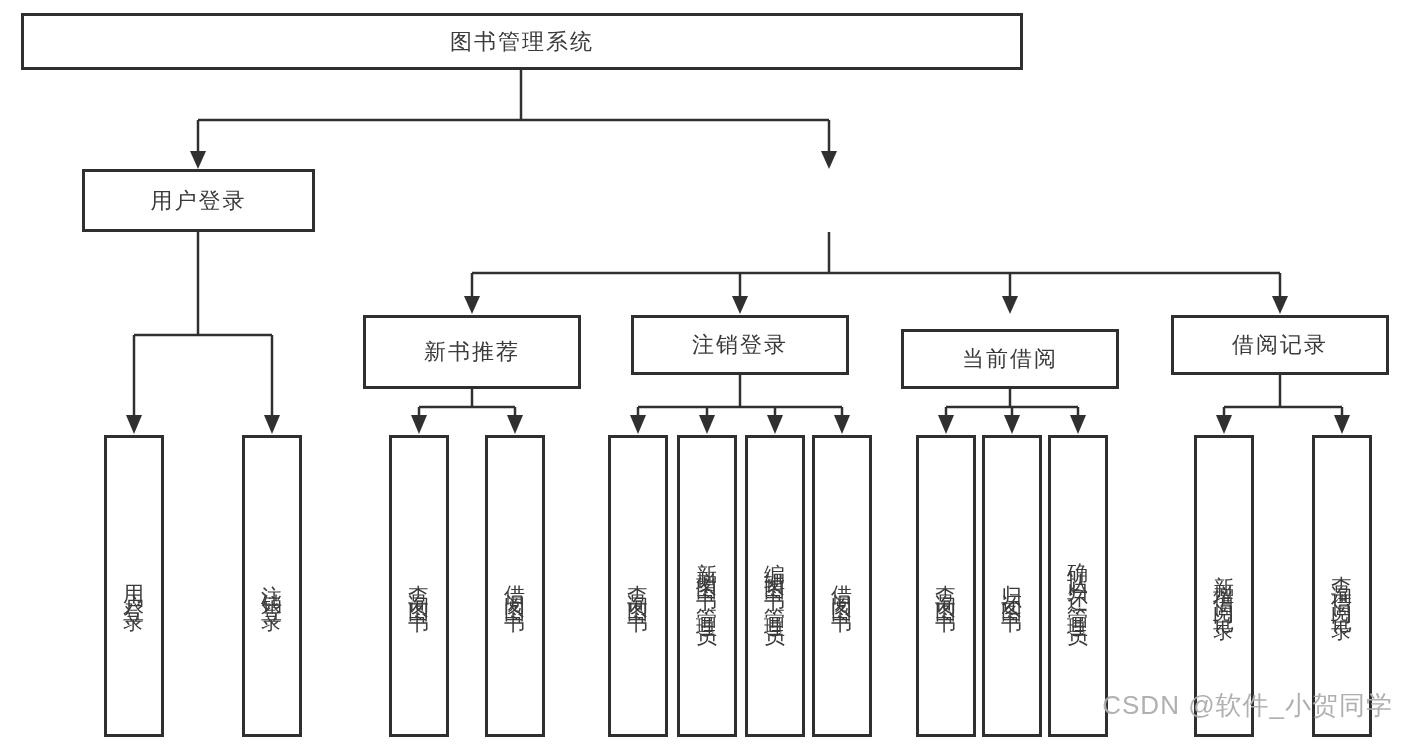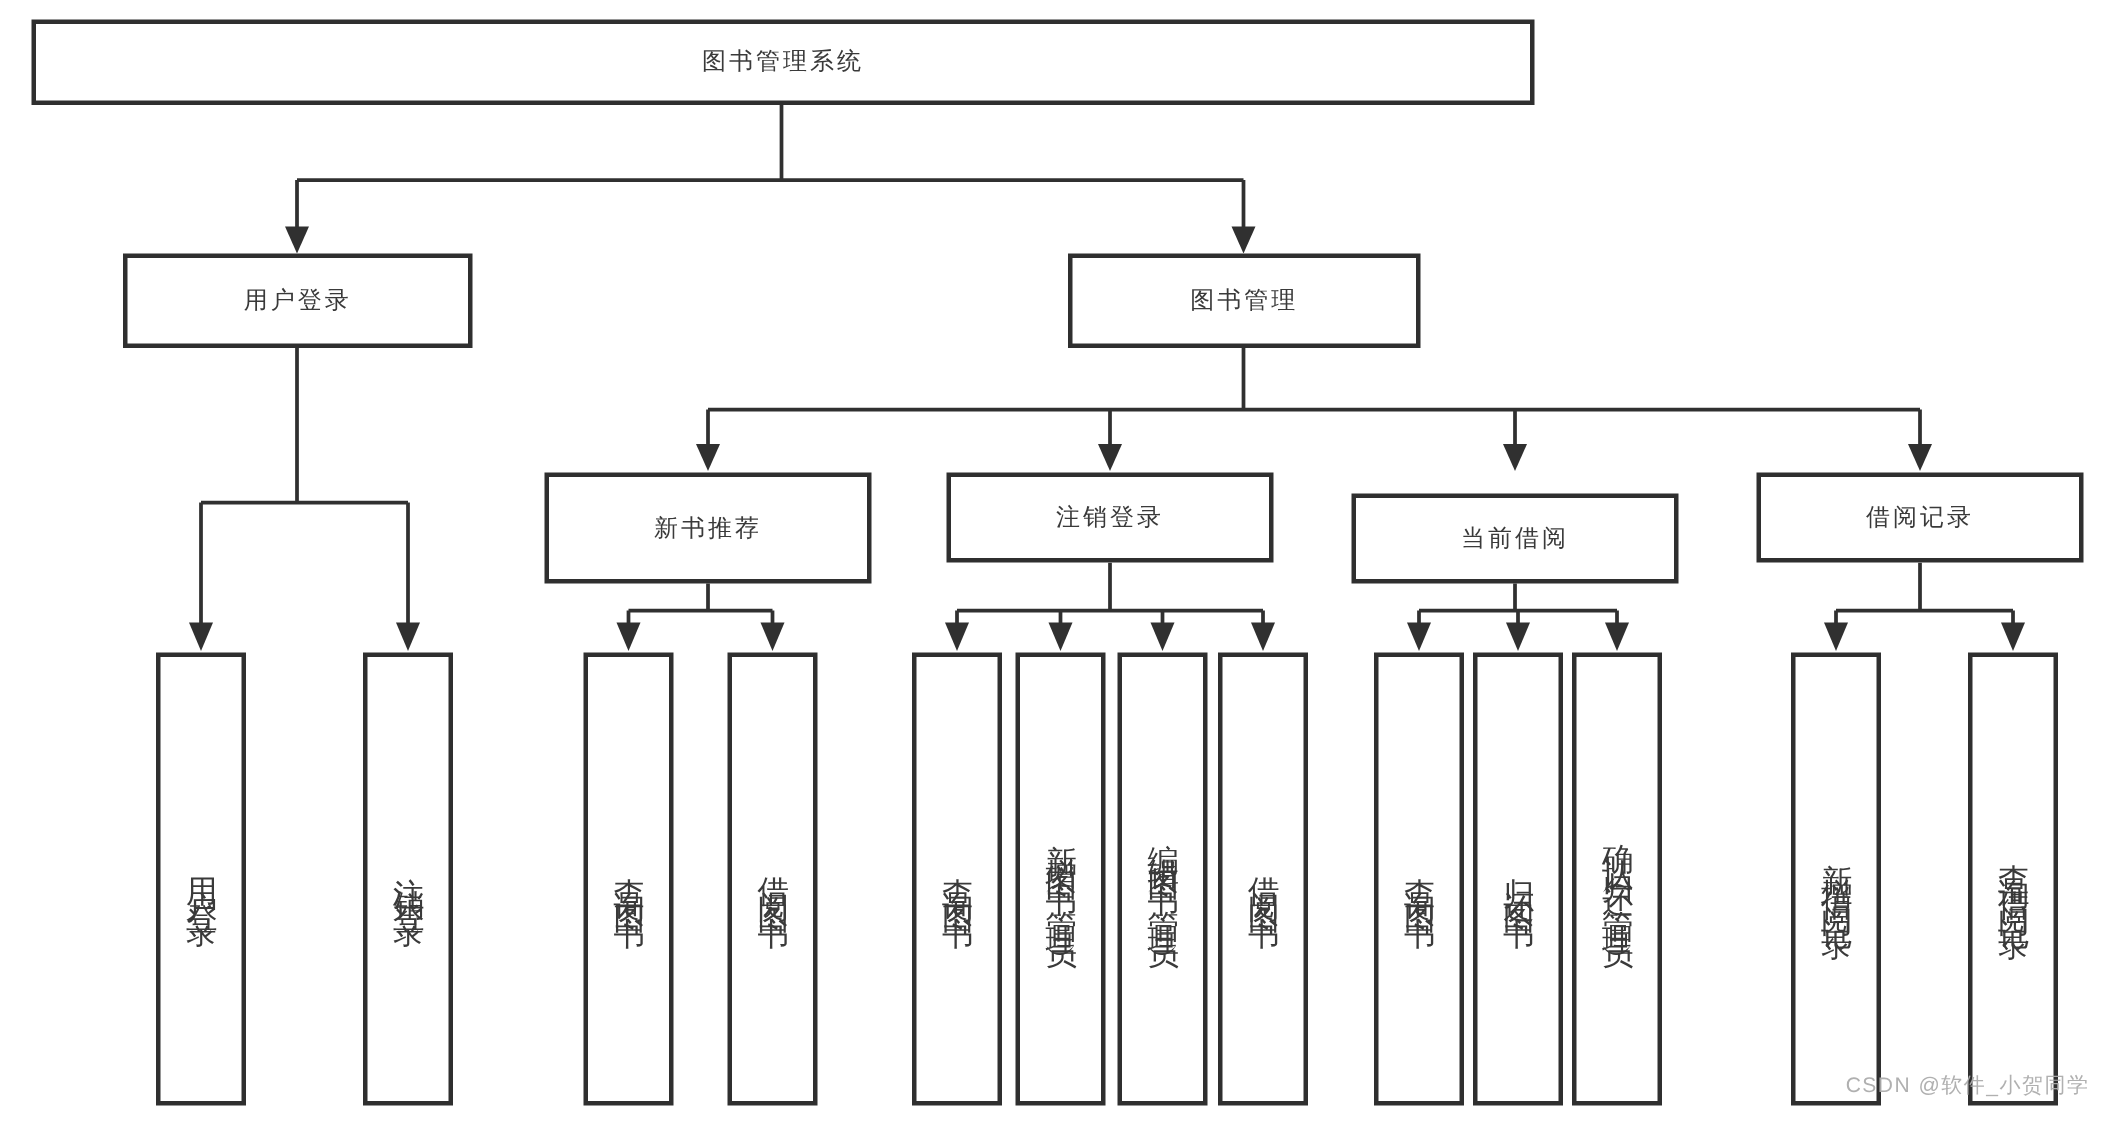--- a/index.html
+++ b/index.html
@@ -34,35 +34,35 @@
     position: absolute;
     box-sizing: border-box;
     border: 3px solid #2f2f2f;
     background: #ffffff;
     display: flex;
     align-items: center;
     justify-content: center;
     color: #3a3a3a;
   }
   .box.h {
-    font-size: 16px;
+    font-size: 22px;
     letter-spacing: 2px;
     white-space: nowrap;
   }
   .box.v {
     writing-mode: vertical-rl;
     font-size: 21px;
     letter-spacing: 9px;
     line-height: 1;
   }
   .watermark {
     position: absolute;
     right: 12px;
-    bottom: 14px;
-    font-size: 14px;
+    bottom: 24px;
+    font-size: 26px;
     letter-spacing: 1px;
     color: rgba(172, 172, 172, 0.95);
     white-space: nowrap;
     z-index: 10;
   }
 </style>
 </head>
 <body>
 
 <div class="stage">
@@ -125,21 +125,20 @@
     <path d="M1224 407 H1342"></path>
     <path d="M1224 407 V416"></path>
       <polygon points="1216,415 1232,415 1224,434"></polygon>
     <path d="M1342 407 V416"></path>
       <polygon points="1334,415 1350,415 1342,434"></polygon>
   </svg>
 
   <div class="box h" style="left:21px; top:13px; width:1002px; height:57px">图书管理系统</div>
 
   <div class="box h" style="left:82px; top:169px; width:233px; height:63px">用户登录</div>
-  <div class="box h" style="left:712px; top:169px; width:235px; height:63px">图书管理</div>
 
   <div class="box h" style="left:363px; top:315px; width:218px; height:74px">新书推荐</div>
   <div class="box h" style="left:631px; top:315px; width:218px; height:60px">注销登录</div>
   <div class="box h" style="left:901px; top:329px; width:218px; height:60px">当前借阅</div>
   <div class="box h" style="left:1171px; top:315px; width:218px; height:60px">借阅记录</div>
 
   <div class="box v" style="left:104px; top:435px; width:60px; height:302px">用户登录</div>
   <div class="box v" style="left:242px; top:435px; width:60px; height:302px">注销登录</div>
 
   <div class="box v" style="left:389px; top:435px; width:60px; height:302px">查询图书</div>

